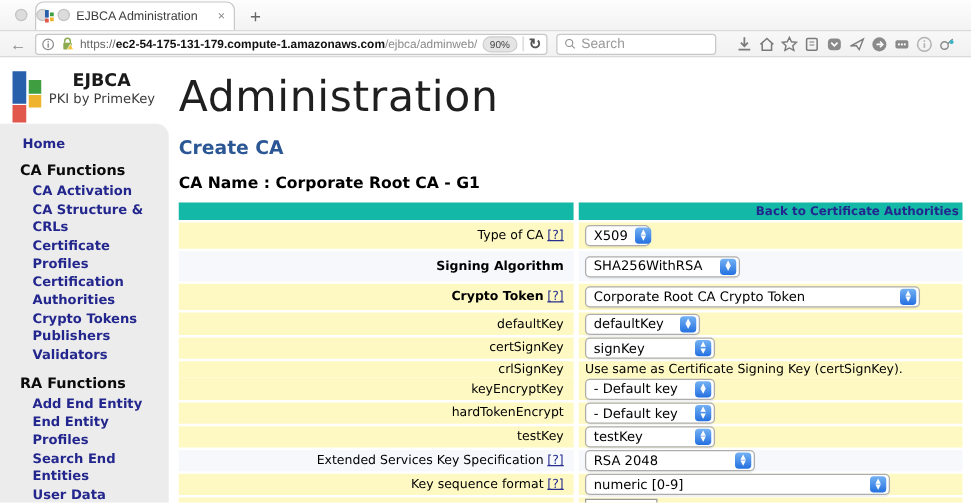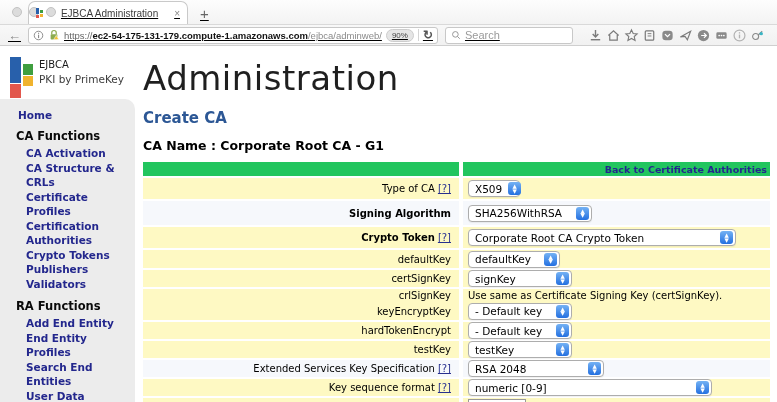--- a/index.html
+++ b/index.html
@@ -1,20 +1,20 @@
 <!DOCTYPE html>
 <html><head>
 <meta charset="utf-8">
 <style>
   * { margin:0; padding:0; box-sizing:border-box; }
   html,body { width:777px; height:402px; overflow:hidden; background:#fff;
               font-family:"DejaVu Sans", sans-serif; }
 
   
-  .chrome { font-family:"Liberation Sans", sans-serif;text-decoration:underline; }
+  .chrome { font-family:"Liberation Sans", sans-serif; }
   .tabbar { height:24px; background:linear-gradient(#fdfdfd,#f3f3f3);
             display:flex; align-items:flex-end; position:relative; }
   .traffic { position:absolute; left:12px; top:7px; display:flex; gap:7px; }
   .traffic span { width:10px; height:10px; border-radius:50%;
                   background:#dcdcdc; border:1px solid #c3c3c3; }
   .tab { margin-left:28px; width:160px; height:23px; background:#fff;
          border:1px solid #c9c9c9; border-bottom:none; border-radius:7px 7px 0 0;
          display:flex; align-items:center; padding:0 7px; gap:6px; }
   .tab-title { flex:1; font-size:10px; color:#3c3c3c; text-align:center;
                white-space:nowrap; overflow:hidden; }
@@ -48,21 +48,21 @@
 
   
   .sidebar { width:135px; flex:0 0 135px; display:flex; flex-direction:column; }
   .logo { padding:11px 0 0 10px; display:flex; gap:5px; height:56px; }
   .logo-mark { position:relative; width:24px; height:42px; flex:0 0 24px; }
   .logo-mark i { position:absolute; }
   .lm-blue   { left:0; top:0;  width:11px; height:26px; background:#2860ab; }
   .lm-red    { left:0; top:27px; width:11px; height:14px; background:#e2574c; }
   .lm-green  { left:13px; top:7px;  width:10px; height:11px; background:#3f9e3f; }
   .lm-yellow { left:13px; top:19px; width:10px; height:10px; background:#f0b32e; }
-  .logo-text .t1 { font-size:10px; font-weight:normal; color:#1a1a1a; line-height:16px; }
+  .logo-text .t1 { font-size:14px; font-weight:bold; color:#1a1a1a; line-height:16px;margin-left:19px; }
   .logo-text .t2 { font-size:10.5px; color:#3c3c3c; }
   .nav { flex:1; background:#ececec; border-top-right-radius:10px;
          padding:10px 4px 6px 18px; margin-top:0; }
   .nav a { text-decoration:none; }
   .nav-home { display:block; font-size:10.5px; font-weight:bold; color:#23278d;
               margin-bottom:6px; }
   .nav-sec { font-size:11.5px; font-weight:bold; color:#0a0a0a;
              margin:8px 0 3px -2px; }
   .nav-item { display:block; font-size:10.5px; font-weight:bold; color:#23278d;
               margin-left:8px; line-height:14.5px; }
@@ -77,21 +77,21 @@
   .form { margin-top:9px; width:627px; }
   .frow { display:flex; margin-bottom:2px; }
   .frow.no-gap { margin-bottom:0; }
   .cell-l { width:316px; flex:0 0 316px; display:flex; align-items:center;
             justify-content:flex-end; padding-right:8px; font-size:10px; color:#000; }
   .cgap { width:4px; flex:0 0 4px; background:#fff; }
   .cell-v { flex:1; display:flex; align-items:center; padding-left:5px;
             font-size:10px; color:#000; }
   .bg-blue  .cell-l, .bg-blue  .cell-v { background:#fef9c3; }
   .bg-light .cell-l, .bg-light .cell-v { background:#f6f8fc; }
-  .bg-cream .cell-l, .bg-cream .cell-v { background:#22c55e; }
+  .bg-cream .cell-l, .bg-cream .cell-v { background:#14b8a6; }
   .lbl-b { font-weight:bold; }
   .help { color:#28308f; margin-left:3px; }
   .back-link { width:100%; text-align:right; font-size:9.5px; font-weight:bold;
                color:#23278d; text-decoration:none; padding-right:3px; }
 
   
   .sel { display:inline-flex; align-items:center; justify-content:space-between;
          background:#fff; border:1px solid #adadad; border-radius:4px; height:17px;
          padding:0 2px 0 6px; font-size:10.5px; color:#000;
          box-shadow:0 1px 1px rgba(0,0,0,.06); }

